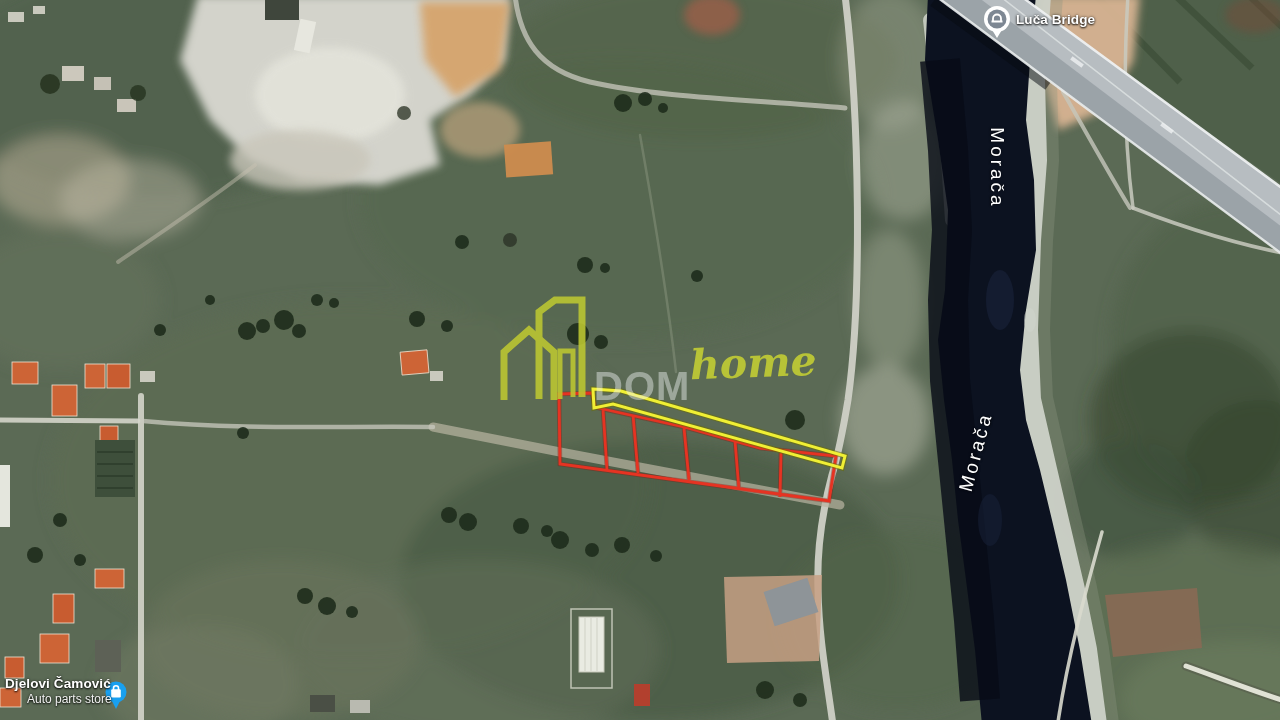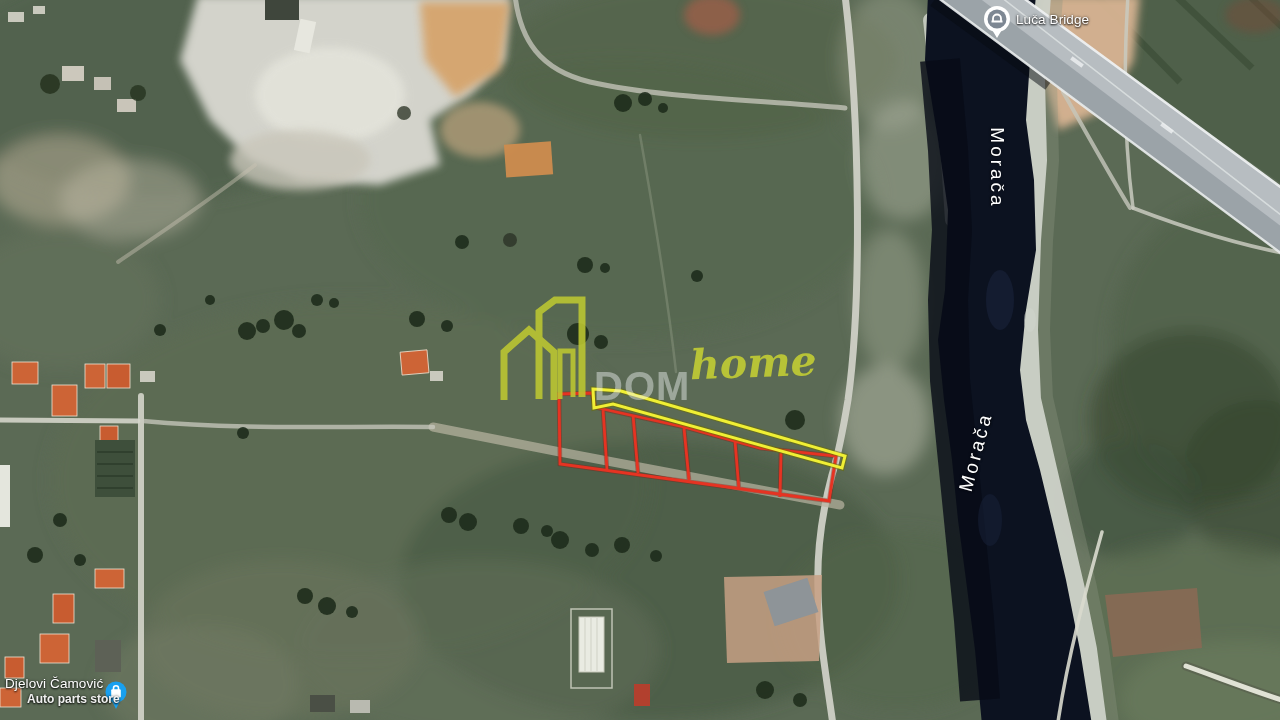--- a/index.html
+++ b/index.html
@@ -1,22 +1,22 @@
 <!DOCTYPE html>
 <html><head>
 <meta charset="utf-8">
 <style>
   html,body{margin:0;padding:0;background:#111;}
   #stage{position:relative;width:1280px;height:720px;overflow:hidden;
          font-family:"Liberation Sans",sans-serif;background:#5b6a55;}
   #terrain{position:absolute;left:0;top:0;}
   .maplabel{position:absolute;color:#fff;white-space:nowrap;
     text-shadow:0 1px 2px rgba(0,0,0,.9),0 0 3px rgba(0,0,0,.65);}
-  .poi-title{font-size:13.5px;font-weight:400;letter-spacing:.1px;}
-  .poi-sub{font-size:12px;font-weight:700;color:rgba(255,255,255,.93);}
+  .poi-title{font-size:13.5px;font-weight:700;letter-spacing:.1px;}
+  .poi-sub{font-size:12px;font-weight:400;color:rgba(255,255,255,.93);}
   .river-label{font-size:19px;letter-spacing:3px;font-weight:400;
     text-shadow:0 1px 2px rgba(0,0,0,.55),0 0 3px rgba(0,0,0,.45);}
   .wm-dom{position:absolute;left:594px;top:364px;font-size:40px;font-weight:700;
     letter-spacing:1px;color:rgba(238,242,242,.45);}
   .wm-home{position:absolute;left:690px;top:339px;font-size:41px;
     font-family:"DejaVu Serif",serif;font-style:italic;font-weight:700;
     color:#c1cb36;opacity:.92;transform:rotate(-2deg);}
   .pin{position:absolute;}
 </style>
 </head>

